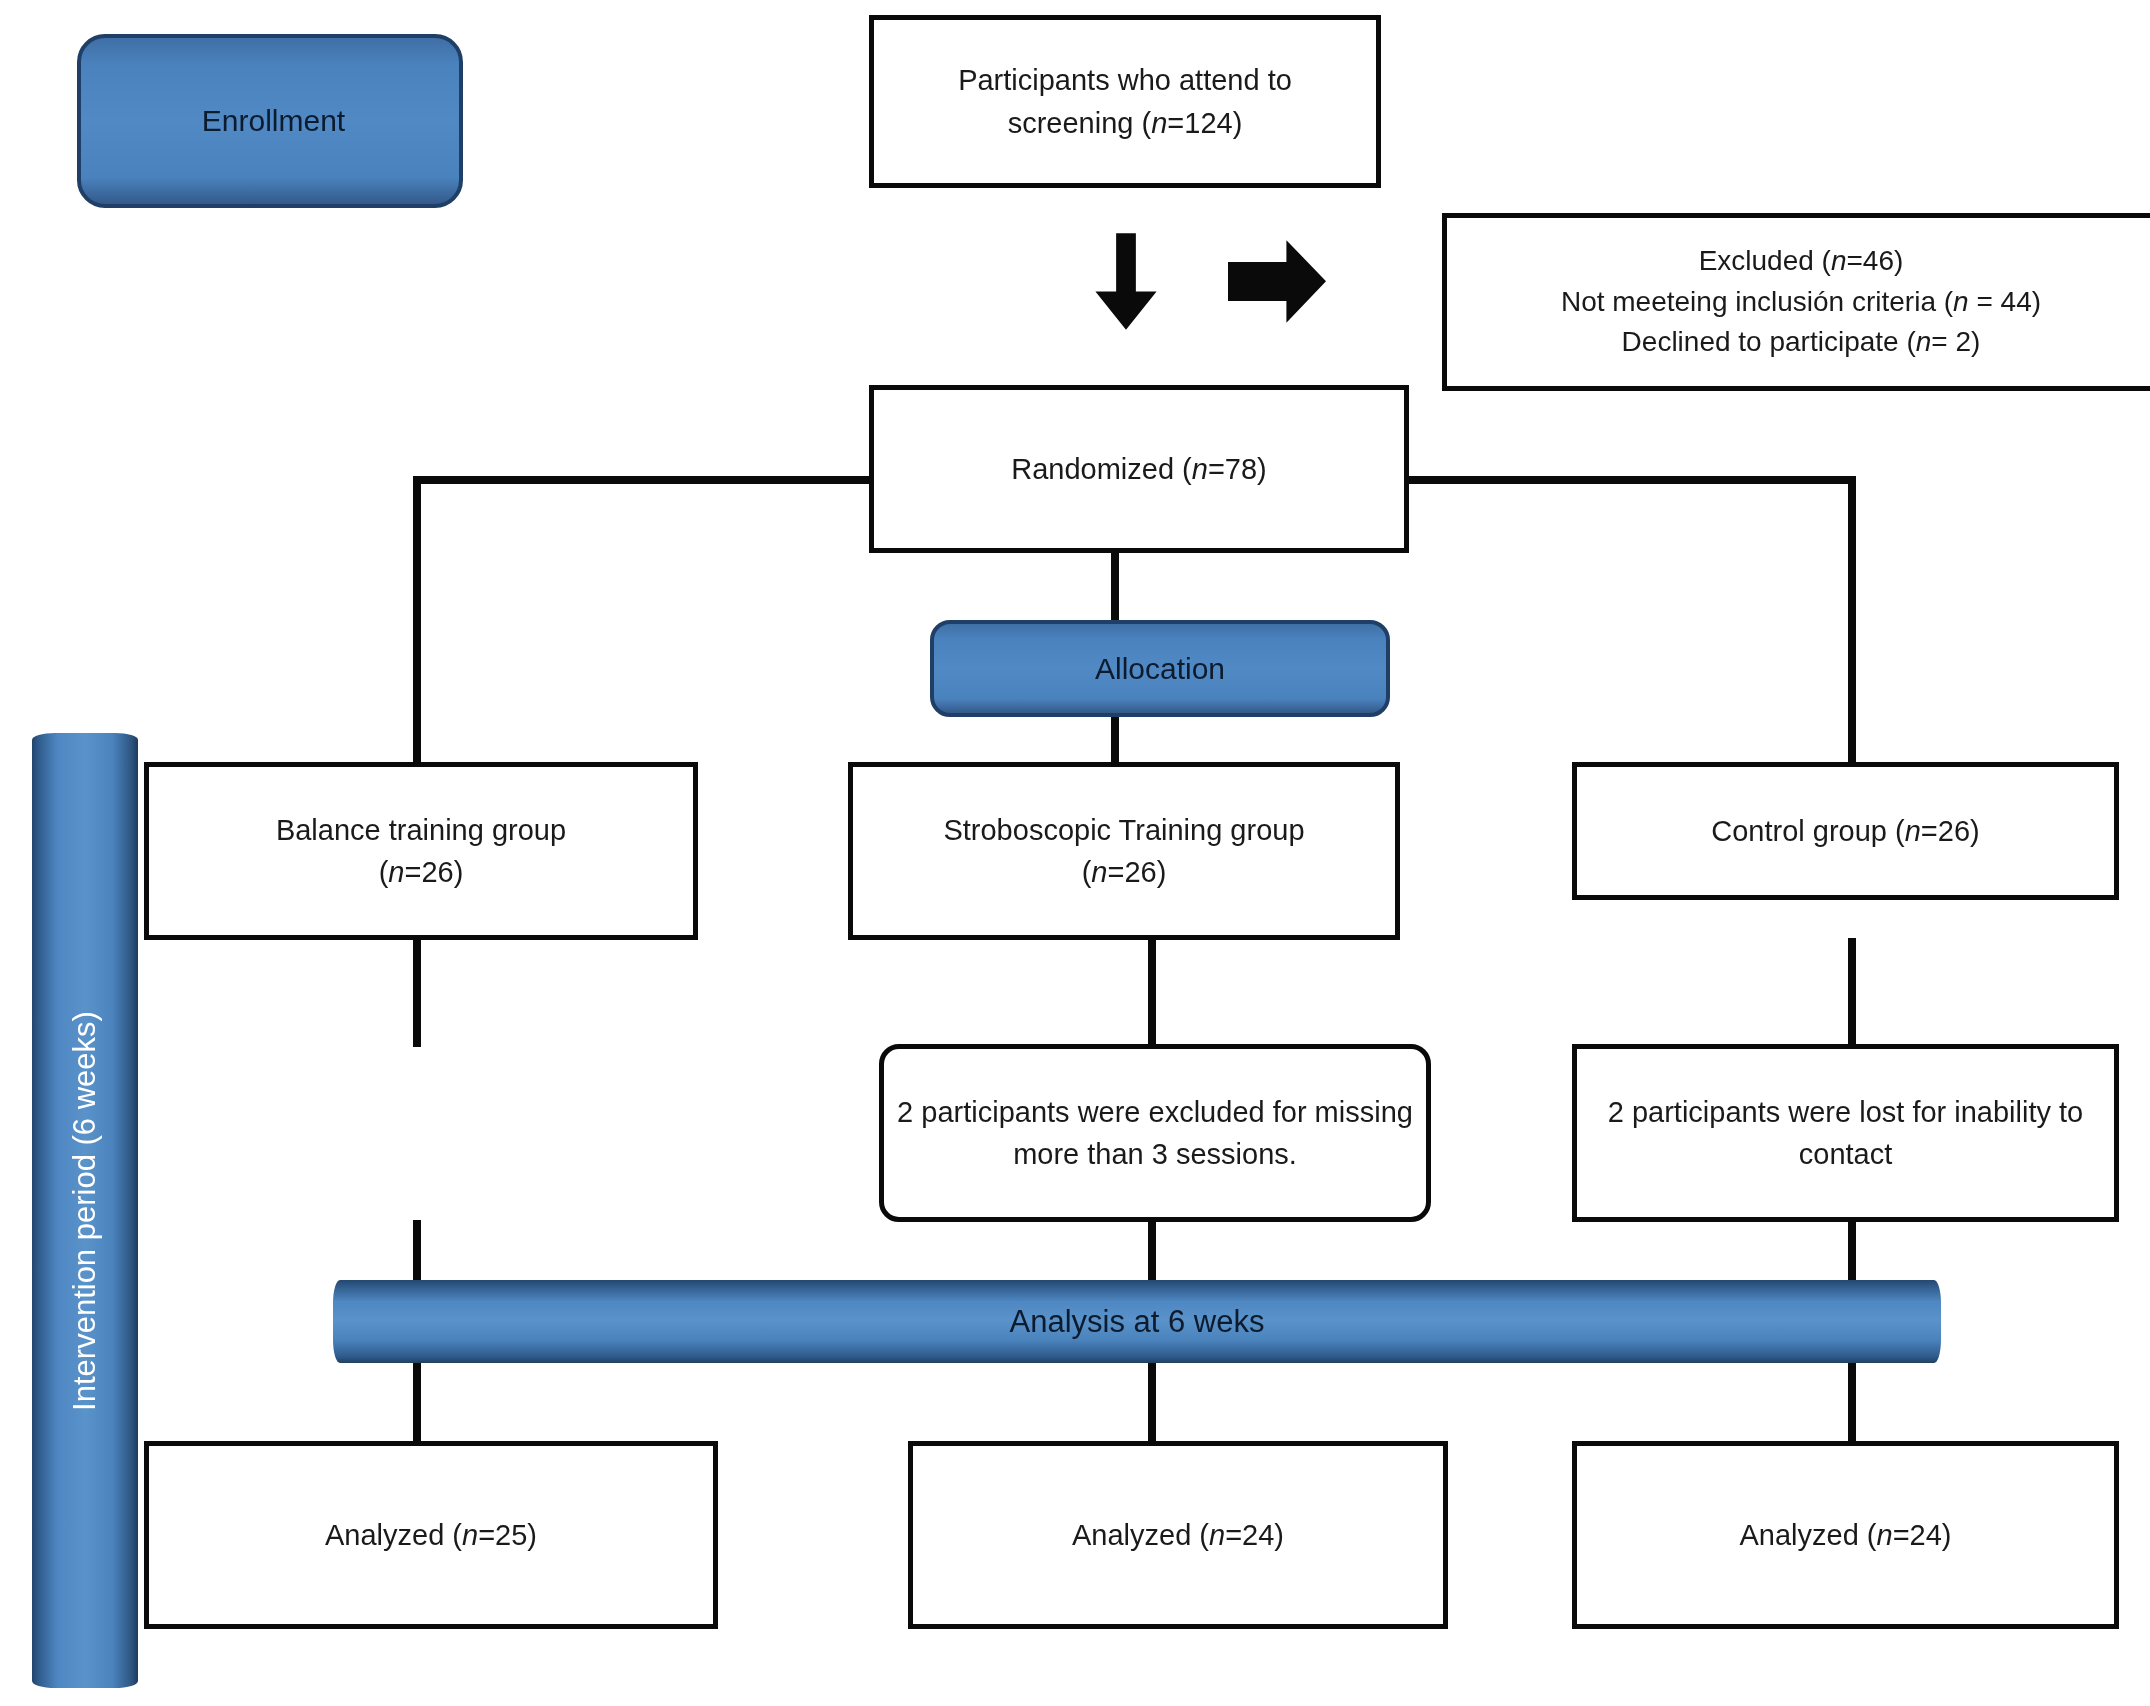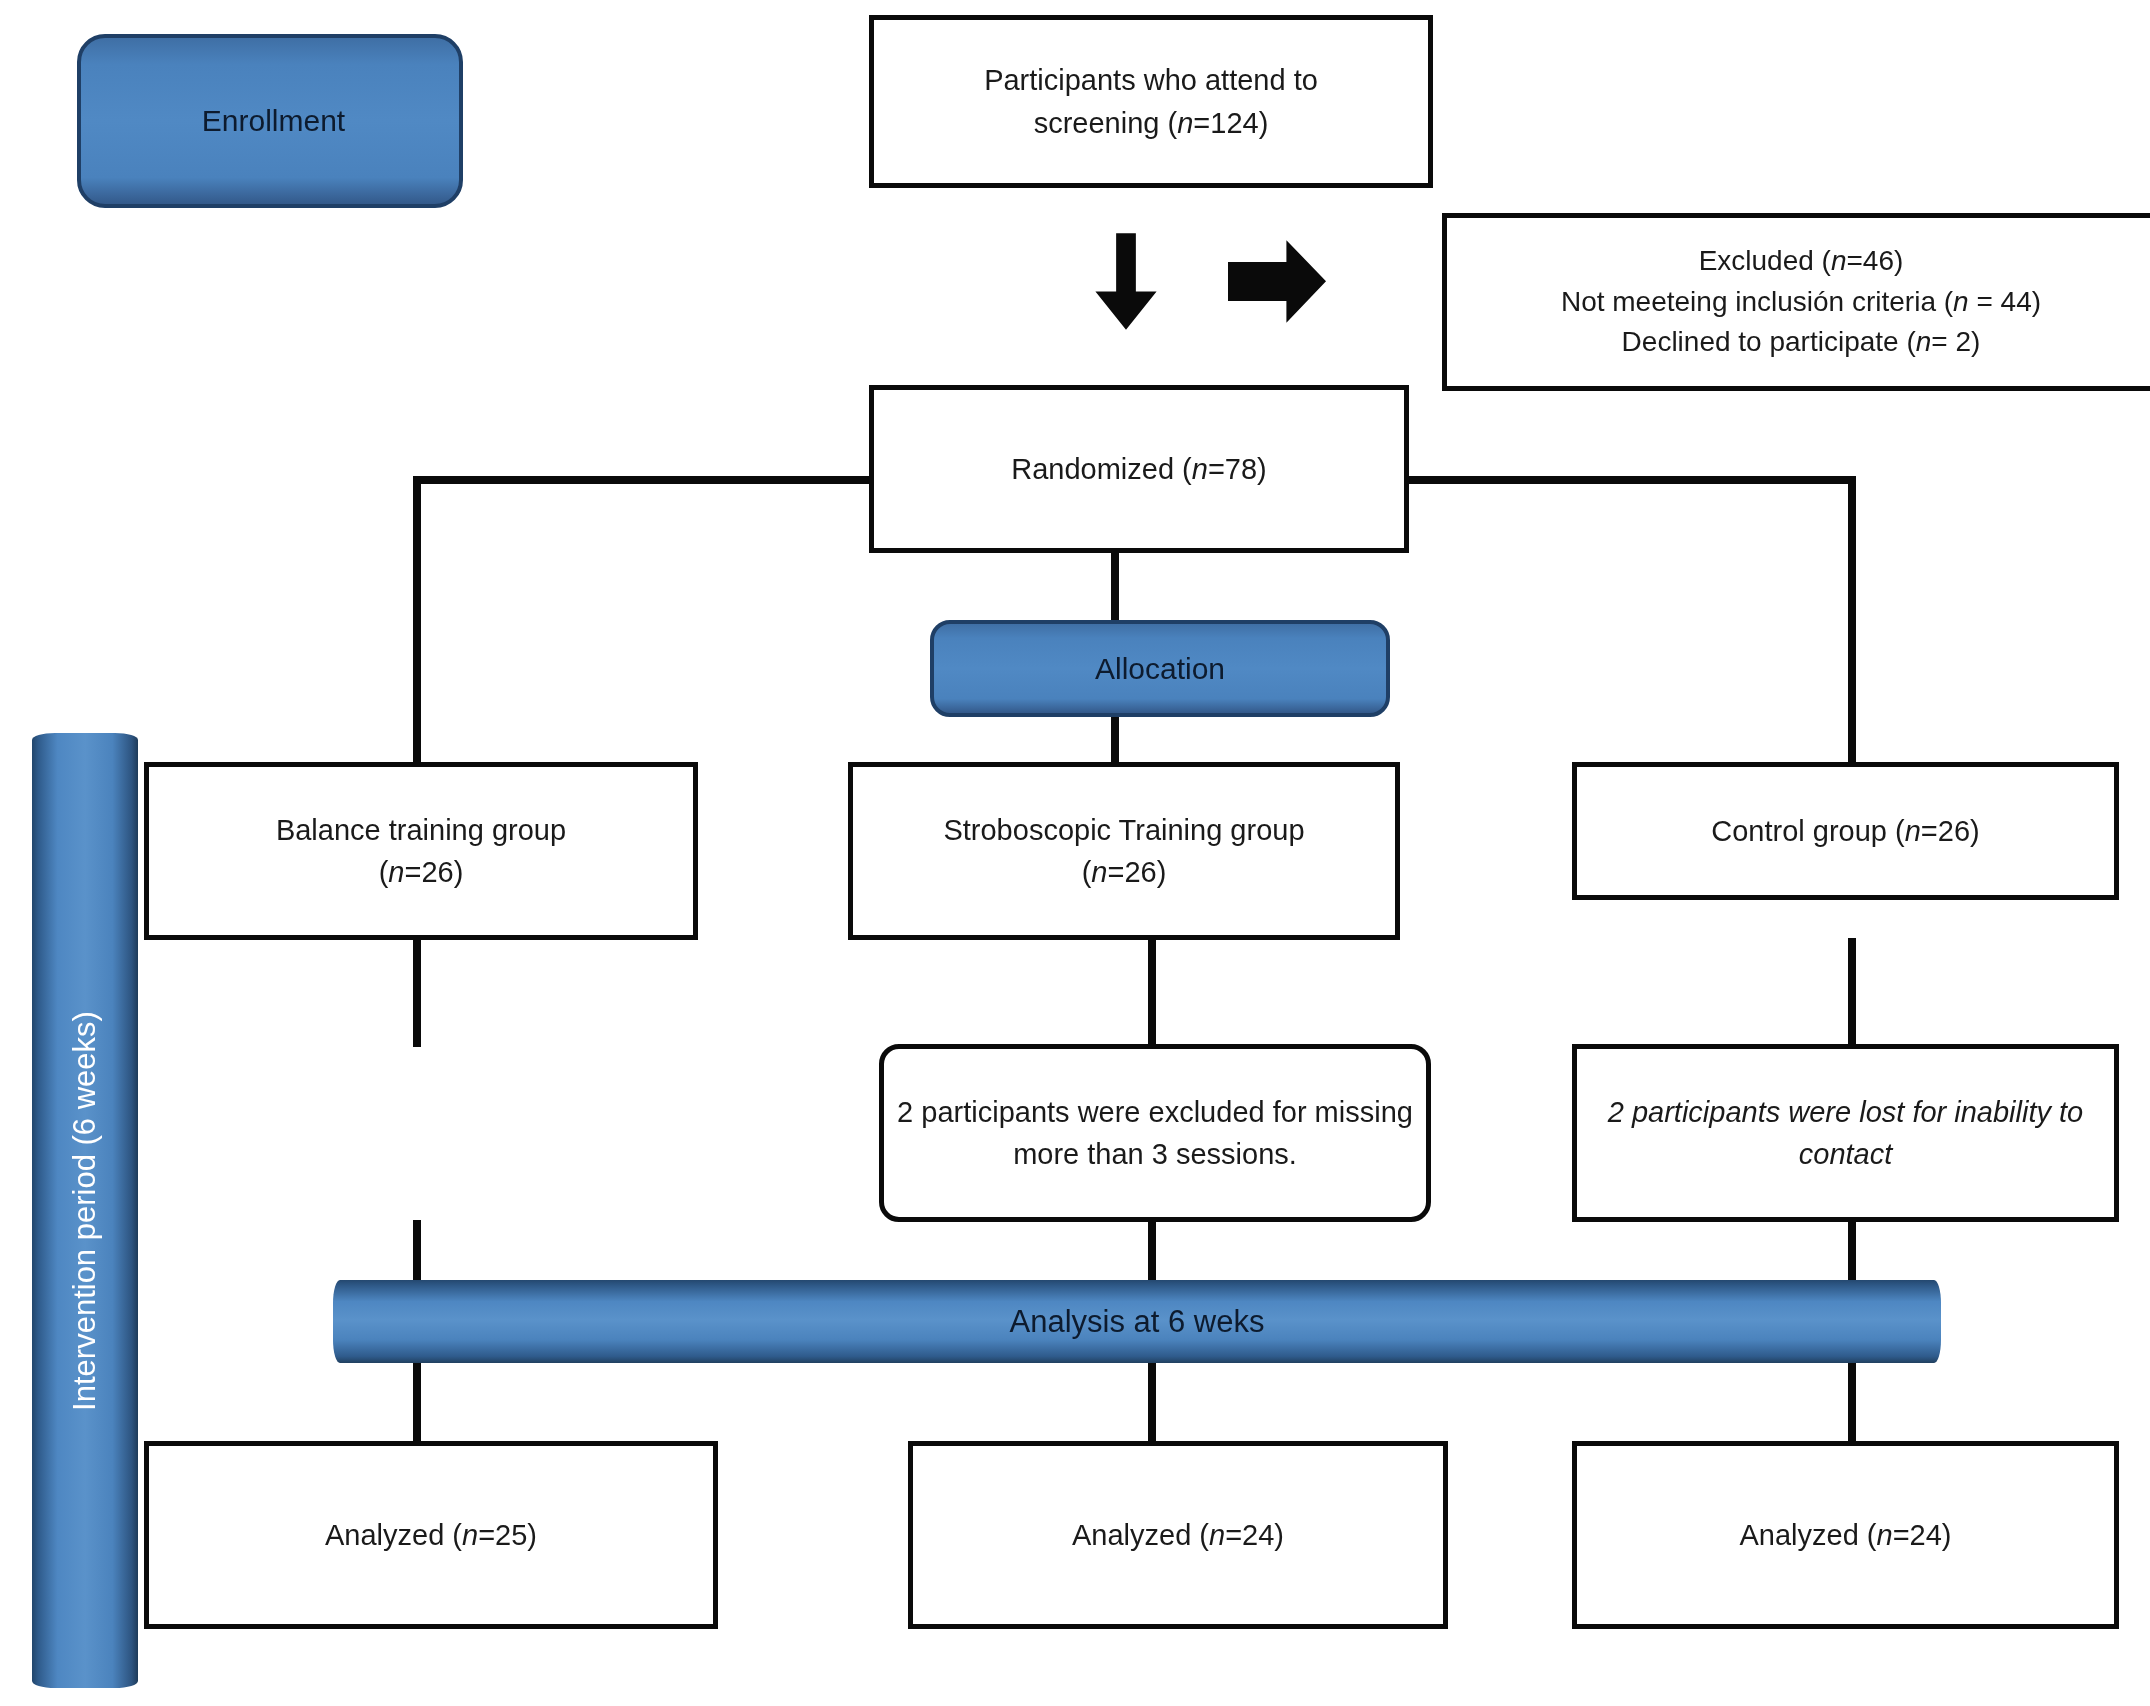--- a/index.html
+++ b/index.html
@@ -74,21 +74,21 @@
 </style>
 </head>
 <body>
 
 <div id="stage">
 
   <div class="badge" id="enrollment-badge" style="left:77px;top:34px;width:386px;height:174px;padding-left:7px;">
     <span>Enrollment</span>
   </div>
 
-  <div class="node" id="screening-box" style="left:869px;top:15px;width:564px;height:173px;">
+  <div class="node" id="screening-box" style="left:869px;top:15px;width:512px;height:173px;">
     <span class="txt">
       <span>Participants who attend to</span><br>
       <span>screening (</span><em>n</em><span>=124)</span>
     </span>
   </div>
 
   <div class="node" id="excluded-box" style="left:1418px;top:213px;width:718px;height:178px;font-size:28px;margin-left:24px;">
     <span class="txt">
       <span>Excluded (</span><em>n</em><span>=46)</span><br>
       <span>Not meeteing  inclusión criteria (</span><em>n</em><span> = 44)</span><br>
@@ -148,21 +148,21 @@
 
   <div class="line" style="left:413px;top:938px;width:8px;height:109px;"></div>
   <div class="line" style="left:1148px;top:938px;width:8px;height:109px;"></div>
   <div class="line" style="left:1848px;top:938px;width:8px;height:109px;"></div>
 
 
   <div class="node" id="dropout-mid-box" style="left:879px;top:1044px;width:552px;height:178px;border-radius:20px;">
     <span class="txt">2 participants were excluded for missing more than 3 sessions.</span>
   </div>
 
-  <div class="node" id="dropout-right-box" style="left:1572px;top:1044px;width:547px;height:178px;font-style:italic;">
+  <div class="node" id="dropout-right-box" style="left:1572px;top:1044px;width:547px;height:178px;">
     <span class="txt">2 participants were lost for inability to contact</span>
   </div>
 
   <div class="line" style="left:413px;top:1220px;width:8px;height:69px;"></div>
   <div class="line" style="left:1148px;top:1220px;width:8px;height:69px;"></div>
   <div class="line" style="left:1848px;top:1220px;width:8px;height:69px;"></div>
 
   <div class="bar" id="analysis-bar" style="left:333px;top:1280px;width:1608px;height:83px;">
     <span>Analysis at 6 weks</span>
   </div>

